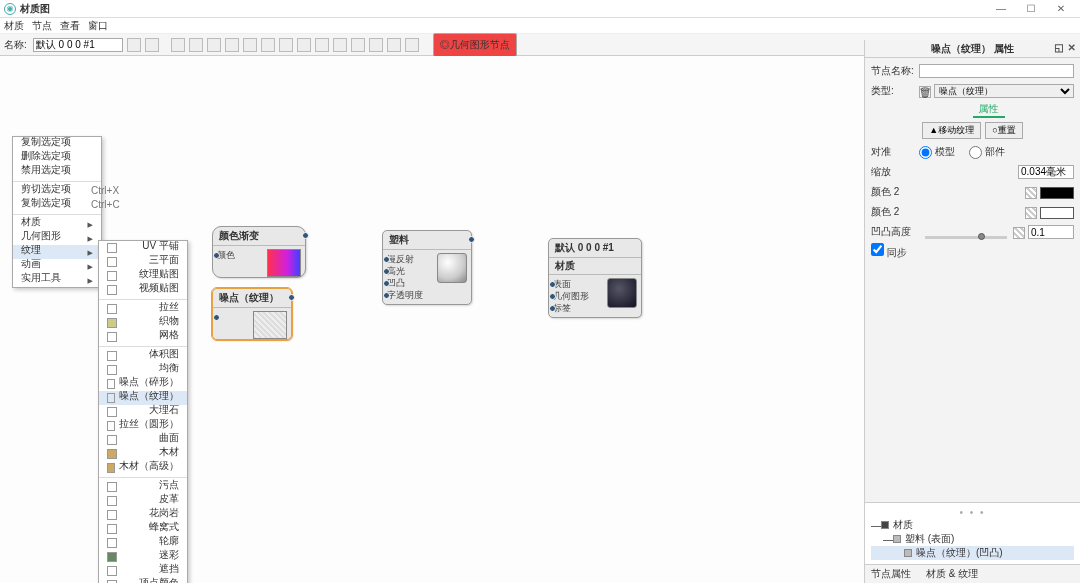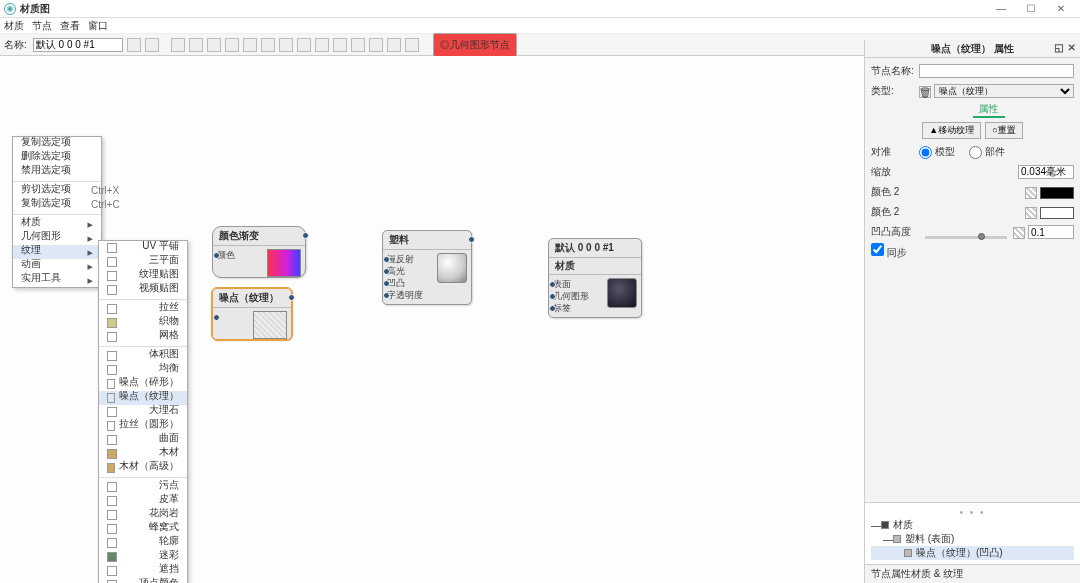--- a/index.html
+++ b/index.html
@@ -78,21 +78,21 @@
 .rp-tree { border-top: 1px solid #ccc; padding: 4px 6px; font-size: 10px; background: #fff; }
 .rp-tree .dots { text-align: center; color: #aaa; letter-spacing: 2px; }
 .rp-tree .trow { display: flex; align-items: center; height: 14px; }
 .rp-tree .indent1 { padding-left: 12px; }
 .rp-tree .indent2 { padding-left: 24px; }
 .rp-tree .sw { width: 8px; height: 8px; margin-right: 4px; display: inline-block; border: 1px solid #888; }
 .rp-tree .sw.dark { background: #444; }
 .rp-tree .sw.grey { background: #bbb; }
 .rp-tree .sw.mag { background: #d0d; }
 .rp-tree .selected { background: #dce8f6; padding-left: 33px; }
-.rp-foot { border-top: 1px solid #ccc; padding: 2px 6px; display: flex; gap: 0; }
+.rp-foot { border-top: 1px solid #ccc; padding: 2px 6px; display: flex; gap: 15px; }
 
 
 .grad-swatch { width: 34px; height: 28px; background: linear-gradient(90deg, #ff3050 0%, #d020e0 60%, #4040ff 100%); border: 1px solid #888; float: right; }
 .noise-swatch { width: 34px; height: 28px; background: repeating-linear-gradient(45deg,#ddd,#ddd 2px,#eee 2px,#eee 4px); border: 1px solid #888; float: right; }
 .plastic-swatch { width: 30px; height: 30px; background: radial-gradient(circle at 35% 30%, #fff, #ccc 60%, #888); border-radius: 3px; border: 1px solid #888; float: right; }
 .dark-sphere { width: 30px; height: 30px; background: radial-gradient(circle at 40% 35%, #556, #112); border-radius: 3px; border: 1px solid #888; float: right; }
 </style>
 </head>
 <body>
 

